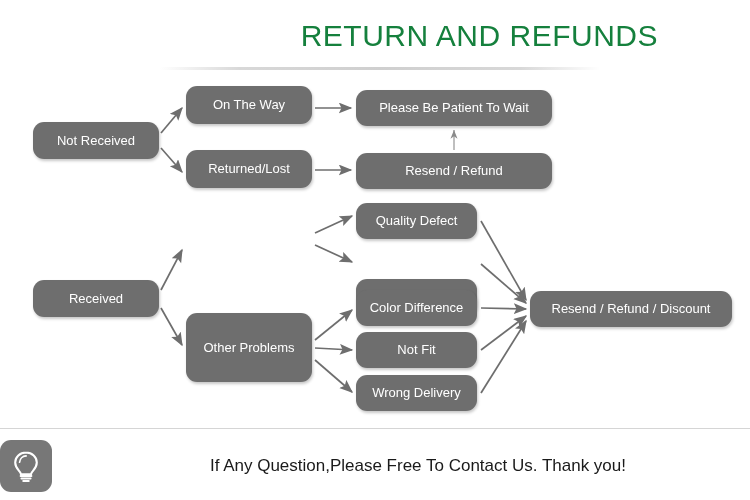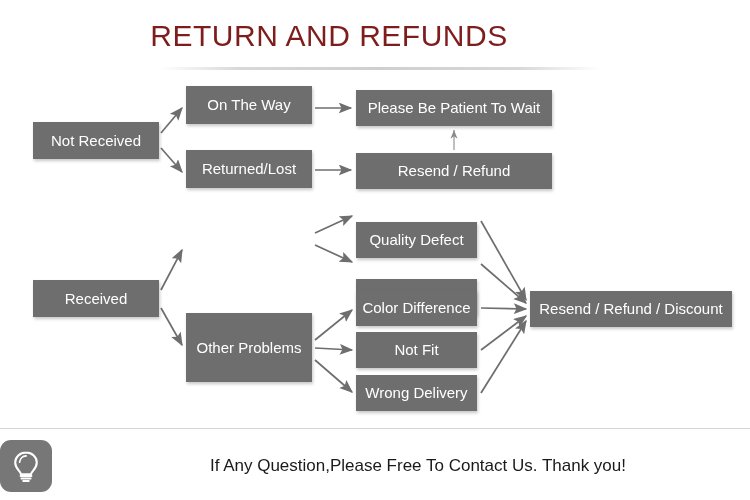--- a/index.html
+++ b/index.html
@@ -19,49 +19,49 @@
     height: 500px;
     background: #ffffff;
   }
 
   
   #title {
     position: absolute;
     left: 0;
     top: 16px;
     width: 658px;
-    text-align: center;
+    text-align: right;
     font-size: 30px;
     font-weight: 400;
     letter-spacing: 0.5px;
-    color: #7f1d1d;
+    color: #15803d;
     line-height: 40px;
   }
   #title-divider {
     position: absolute;
     left: 160px;
     top: 67px;
     width: 440px;
     height: 3px;
     background: linear-gradient(to right, rgba(255,255,255,0) 0%, #d8d8d8 18%, #cfcfcf 50%, #d8d8d8 82%, rgba(255,255,255,0) 100%);
     border-radius: 2px;
   }
 
   
   .node {
     position: absolute;
     box-sizing: border-box;
     background: #6e6e6e;
     color: #ffffff;
-    border-radius: 0;
+    border-radius: 11px;
     display: flex;
     align-items: center;
     justify-content: center;
     text-align: center;
-    font-size: 15px;
+    font-size: 13px;
     line-height: 16px;
     padding: 2px 6px;
     box-shadow: 1px 2px 3px rgba(0,0,0,0.22);
   }
 
   
   #arrows {
     position: absolute;
     left: 0;
     top: 0;
@@ -175,21 +175,21 @@
 
   <div class="node" style="left:33px;top:280px;width:126px;height:37px;">
     <span>Received</span>
   </div>
 
 
   <div class="node" style="left:186px;top:313px;width:126px;height:69px;">
     <span>Other Problems</span>
   </div>
 
-  <div class="node" style="left:356px;top:203px;width:121px;height:36px;margin-top:19px;">
+  <div class="node" style="left:356px;top:203px;width:121px;height:36px;">
     <span>Quality Defect</span>
   </div>
 
   <div class="node" style="left:356px;top:246px;width:121px;height:36px;margin-top:33px;">
     <span>Damage</span>
   </div>
 
   <div class="node" style="left:356px;top:290px;width:121px;height:36px;">
     <span>Color Difference</span>
   </div>

